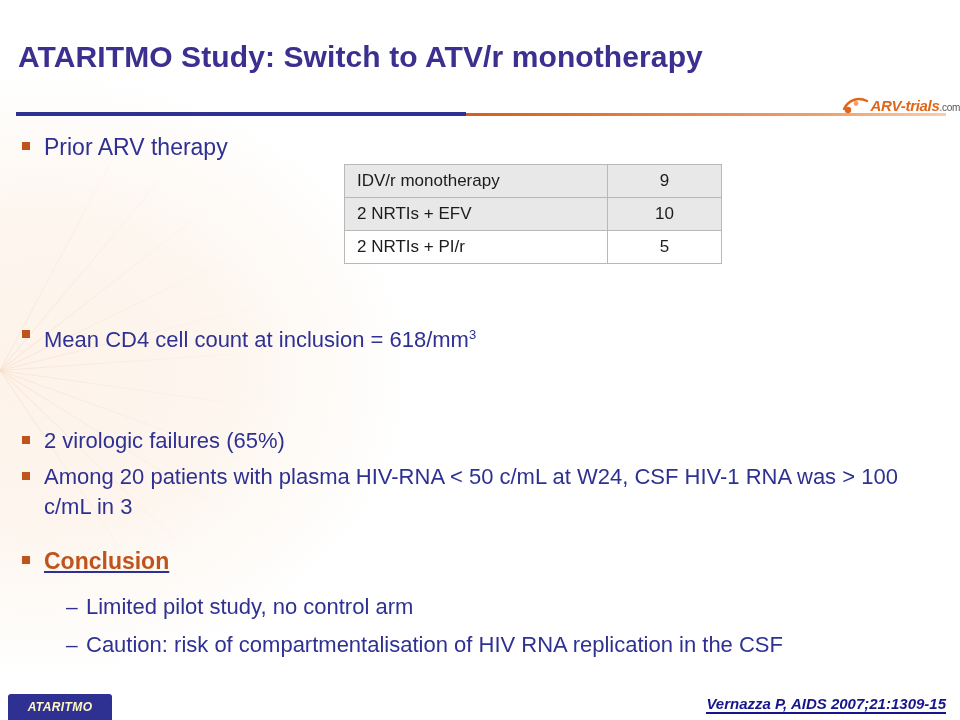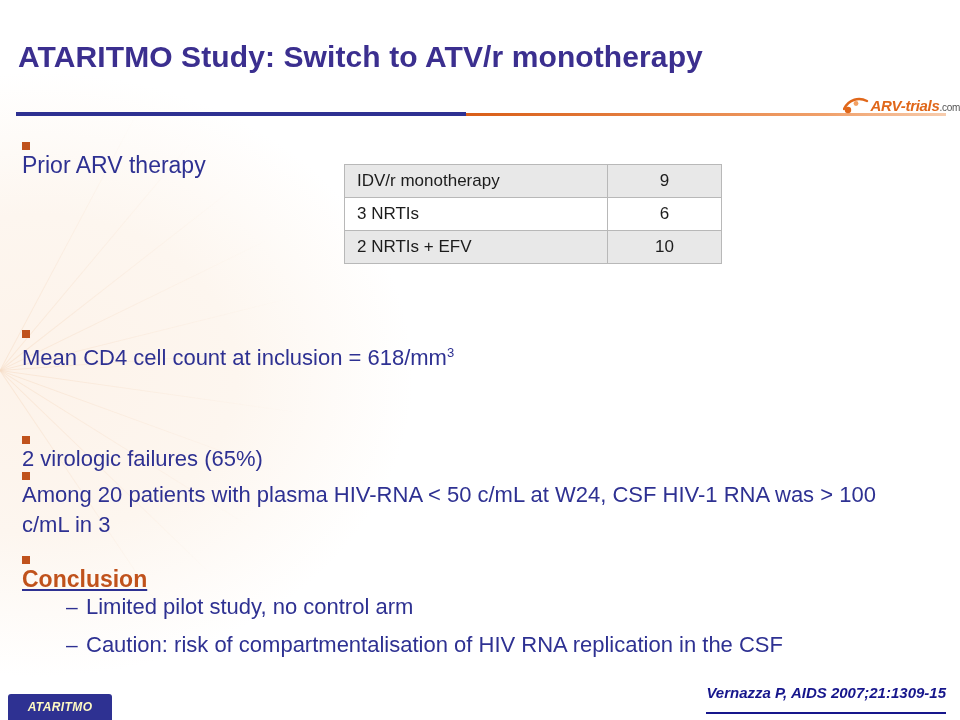--- a/index.html
+++ b/index.html
@@ -132,21 +132,21 @@
     color: #2e3192;
     font-size: 21px;
     line-height: 30px;
     margin-right: 8px;
   }
   .b-text {
     font-size: 22px;
     line-height: 30px;
     color: #2e3192;
   }
-  .lvl1 { margin-left: 22px; flex-direction: column; }
+  .lvl1 { margin-left: 22px; }
   .lvl2 { margin-left: 66px; }
 
   .b1 { position: absolute; left: 0; top: 6px; }
   .b1 .b-text { font-size: 23px; }
 
   .tbl {
     position: absolute;
     left: 296px;
     top: 38px;
     width: 378px;
@@ -200,21 +200,21 @@
   }
   .ref {
     position: absolute;
     right: 14px;
     bottom: 6px;
     font-size: 15px;
     font-weight: bold;
     font-style: italic;
     color: #16168c;
     border-bottom: 2px solid #16168c;
-    padding-bottom: 11px;
+    padding-bottom: 0;
   }
 </style>
 </head>
 <body>
 
 <div class="slide">
 
   <div class="rays">
     <div class="ray" style="transform: rotate(-62deg)"></div>
     <div class="ray" style="transform: rotate(-50deg)"></div>
@@ -251,28 +251,28 @@
       <span class="sq"></span>
       <span class="b-text">Prior ARV therapy</span>
     </div>
 
     <table class="tbl">
       <tbody>
         <tr class="shade">
           <td class="label">IDV/r monotherapy</td>
           <td class="val">9</td>
         </tr>
-        <tr class="plain">
-          <td class="label">3 NRTIs</td>
-          <td class="val">6</td>
-        </tr>
         <tr class="shade">
           <td class="label">2 NRTIs + EFV</td>
           <td class="val">10</td>
         </tr>
+        <tr class="plain">
+          <td class="label">2 NRTIs + PI/r</td>
+          <td class="val">5</td>
+        </tr>
       </tbody>
     </table>
 
     <div class="bullet-row b2 lvl1">
       <span class="sq"></span>
       <span class="b-text"><span>Mean CD4 cell count at inclusion = 618/mm</span><span class="sup">3</span></span>
     </div>
 
     <div class="bullet-row b3 lvl1">
       <span class="sq"></span>

